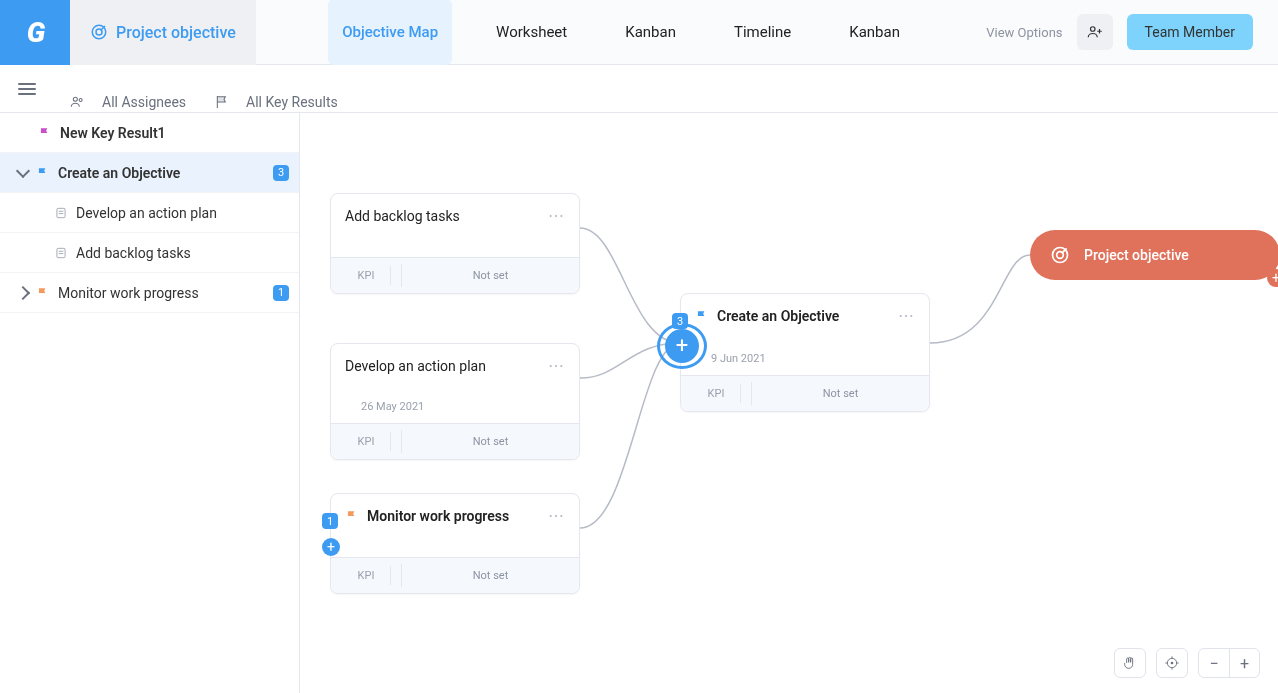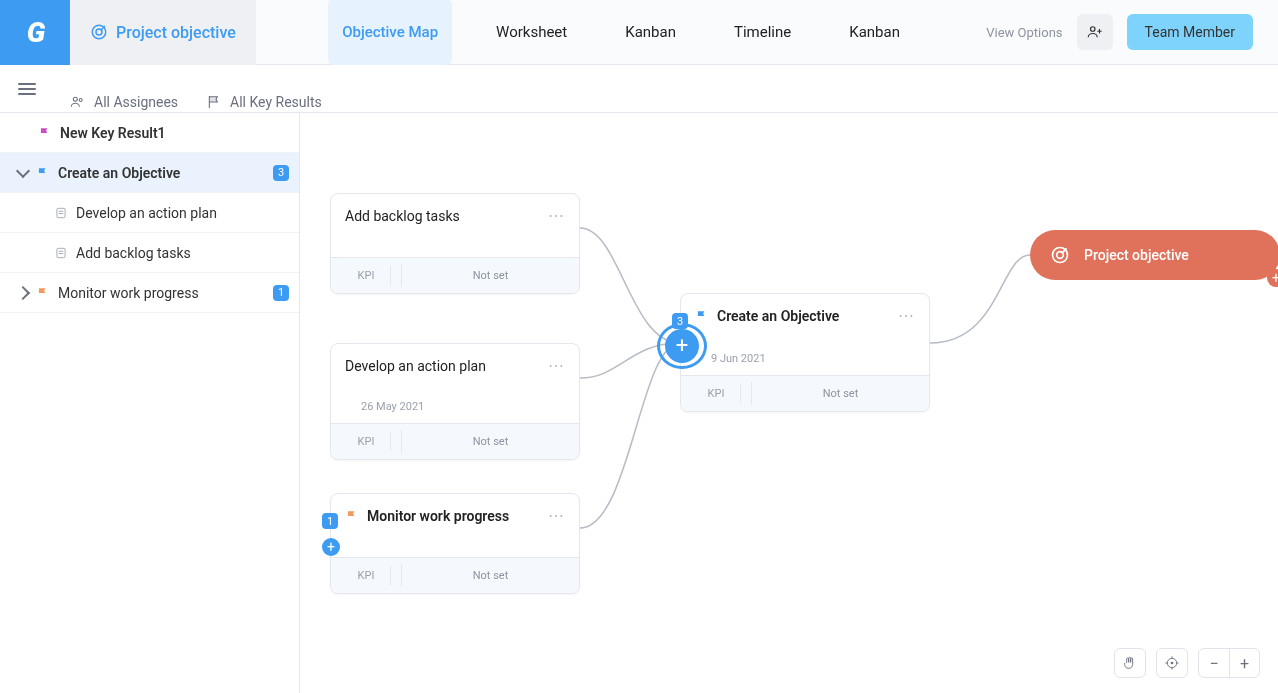--- a/index.html
+++ b/index.html
@@ -18,21 +18,21 @@
   .tab.active { background: #e6f2fe; color: #3d9bf2; font-weight: 500; }
   .right-actions { display: flex; align-items: center; gap: 14px; padding-right: 25px; }
   .view-options { color: #8d93a1; font-size: 13px; cursor: pointer; }
   .icon-btn { width: 36px; height: 36px; border-radius: 6px; background: #eef0f3; display: flex; align-items: center; justify-content: center; cursor: pointer; }
   .team-member-btn { height: 36px; padding: 0 18px; border-radius: 6px; background: #7dd3fc; display: flex; align-items: center; font-size: 14px; color: #333; cursor: pointer; }
 
   
   .filterbar { height: 48px; display: flex; align-items: center; gap: 28px; padding-left: 12px; border-bottom: 1px solid #e4e7ed; }
   .menu-icon { width: 30px; display: flex; flex-direction: column; gap: 3px; align-items: center; cursor: pointer; }
   .menu-icon span { display: block; width: 18px; height: 2px; background: #6a707e; border-radius: 1px; }
-  .filter-item { display: flex; align-items: center; gap: 8px; color: #6a707e; font-size: 14px; cursor: pointer; margin-top: 27px; }
+  .filter-item { display: flex; align-items: center; gap: 16px; color: #6a707e; font-size: 14px; cursor: pointer; margin-top: 27px; }
 
   
   .main { position: absolute; top: 113px; left: 0; right: 0; bottom: 0; display: flex; }
   .sidebar { width: 300px; border-right: 1px solid #e4e7ed; background: #fff; overflow-y: auto; }
   .side-item { display: flex; align-items: center; gap: 8px; height: 40px; padding: 0 10px 0 18px; font-size: 14px; color: #333; cursor: pointer; border-bottom: 1px solid #f1f3f6; }
   .side-item.selected { background: #eaf3fd; }
   .side-item .badge { margin-left: auto; background: #3d9bf2; color: #fff; border-radius: 4px; font-size: 11px; min-width: 16px; height: 16px; display: flex; align-items: center; justify-content: center; padding: 0 4px; }
   .side-item .spacer { width: 12px; }
   .chevron { width: 10px; height: 10px; border-right: 2px solid #6a707e; border-bottom: 2px solid #6a707e; }
   .chevron.down { transform: rotate(45deg); margin-top:-4px; }

